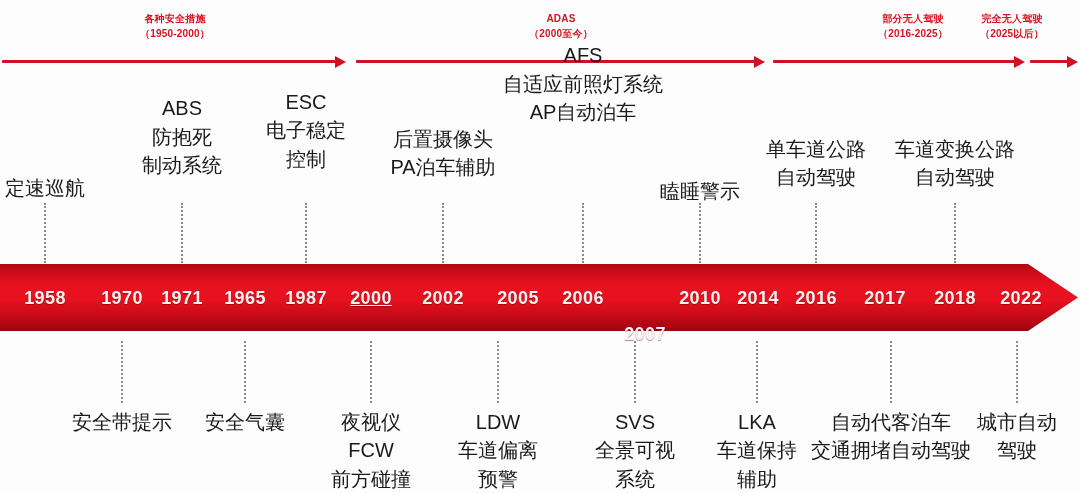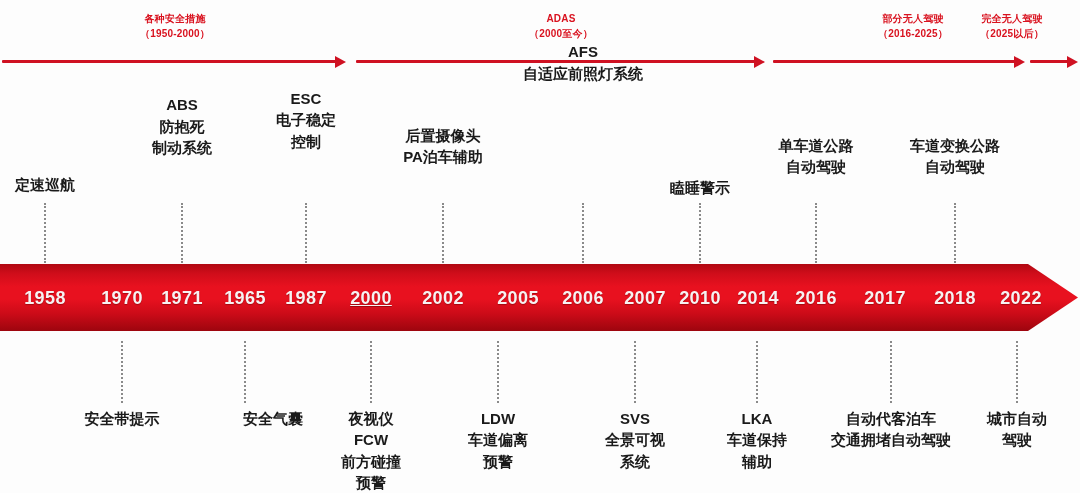--- a/index.html
+++ b/index.html
@@ -87,22 +87,22 @@
     width: 2px;
     border-left: 2px dotted #8a8a8a;
     transform: translateX(-1px);
   }
 
   
   .event {
     position: absolute;
     text-align: center;
     color: #1a1a1a;
-    font-size: 15px;
-    font-weight: bold;
+    font-size: 20px;
+    font-weight: normal;
     line-height: 1.42;
     white-space: nowrap;
     transform: translateX(-50%);
   }
   .event.top { }
   .event.bottom { }
   .event .ln { display: block; }
 </style>
 </head>
 <body>
@@ -159,21 +159,21 @@
   <div id="year-labels">
       <div class="year" style="left: 45px;">1958</div>
       <div class="year" style="left: 122px;">1970</div>
       <div class="year" style="left: 182px;">1971</div>
       <div class="year" style="left: 245px;">1965</div>
       <div class="year" style="left: 306px;">1987</div>
       <div class="year" style="left: 371px; text-decoration: underline;">2000</div>
       <div class="year" style="left: 443px;">2002</div>
       <div class="year" style="left: 518px;">2005</div>
       <div class="year" style="left: 583px;">2006</div>
-      <div class="year" style="left: 645px;">2007</div>
+      <div class="year" style="left: 645px; margin-top: 36px;">2007</div>
       <div class="year" style="left: 700px;">2010</div>
       <div class="year" style="left: 758px;">2014</div>
       <div class="year" style="left: 816px;">2016</div>
       <div class="year" style="left: 885px;">2017</div>
       <div class="year" style="left: 955px;">2018</div>
       <div class="year" style="left: 1021px;">2022</div>
     </div>
 
   <div id="events-top">
       <div class="event top" style="left: 45px; top: 174px;">
@@ -189,38 +189,39 @@
         <span class="ln">电子稳定</span>
         <span class="ln">控制</span>
       </div>
       <div class="event top" style="left: 443px; top: 124.5px;">
         <span class="ln">后置摄像头</span>
         <span class="ln">PA泊车辅助</span>
       </div>
       <div class="event top" style="left: 583px; top: 41.25px;">
         <span class="ln">AFS</span>
         <span class="ln">自适应前照灯系统</span>
+        <span class="ln">AP自动泊车</span>
       </div>
       <div class="event top" style="left: 700px; top: 177px;">
         <span class="ln">瞌睡警示</span>
       </div>
       <div class="event top" style="left: 816px; top: 134.5px;">
         <span class="ln">单车道公路</span>
         <span class="ln">自动驾驶</span>
       </div>
       <div class="event top" style="left: 955px; top: 134.5px;">
         <span class="ln">车道变换公路</span>
         <span class="ln">自动驾驶</span>
       </div>
     </div>
   <div id="events-bottom">
       <div class="event bottom" style="left: 122px; top: 408px;">
         <span class="ln">安全带提示</span>
       </div>
-      <div class="event bottom" style="left: 245px; top: 408px; margin-left: 28px;">
+      <div class="event bottom" style="left: 245px; top: 408px;">
         <span class="ln">安全气囊</span>
       </div>
       <div class="event bottom" style="left: 371px; top: 408px;">
         <span class="ln">夜视仪</span>
         <span class="ln">FCW</span>
         <span class="ln">前方碰撞</span>
         <span class="ln">预警</span>
       </div>
       <div class="event bottom" style="left: 498px; top: 408px;">
         <span class="ln">LDW</span>

